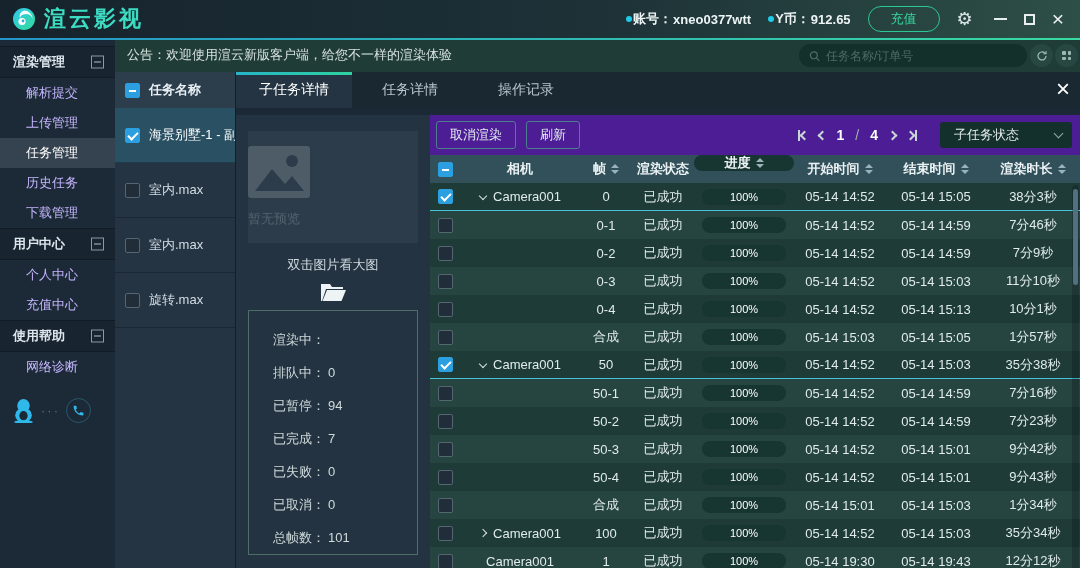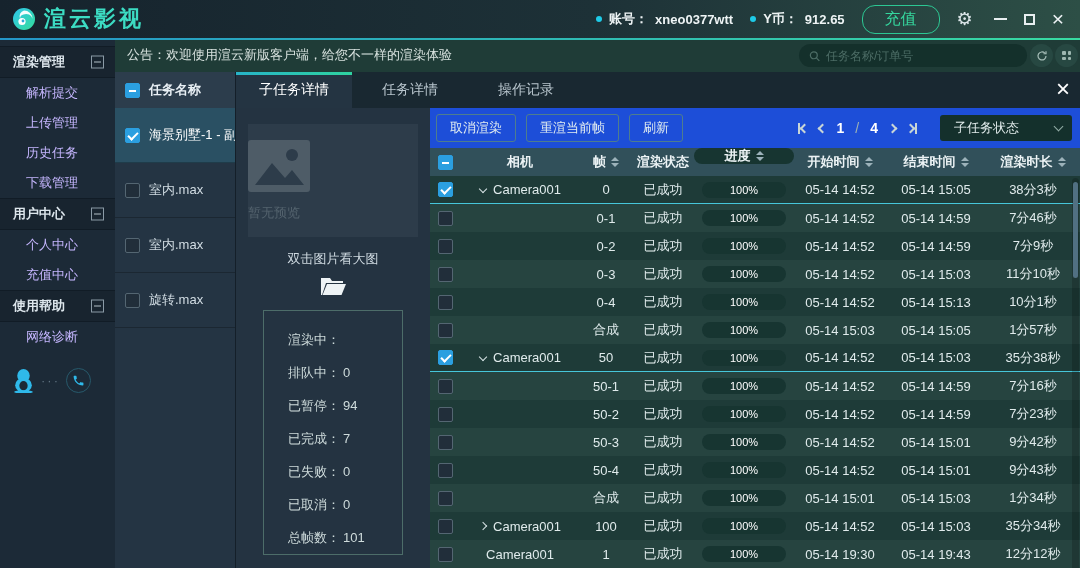--- a/index.html
+++ b/index.html
@@ -8,24 +8,24 @@
   .app { position:relative; width:1080px; height:568px; }
 
   
   .topbar { position:absolute; top:0; left:0; width:100%; height:38px; z-index:6;
     background:linear-gradient(90deg,#16232d 0%,#1d3137 55%,#2d4f46 100%); display:flex; align-items:center; }
   .topbar::after { content:""; position:absolute; left:0; bottom:-2px; width:100%; height:2px;
     background:linear-gradient(90deg,#2496c8,#38dba2); }
   .logo { display:flex; align-items:center; gap:8px; padding-left:12px; }
   .logo-title { font-size:22px; font-weight:bold; color:#3cdcc3; letter-spacing:3px; }
   .topbar-right { margin-left:auto; display:flex; align-items:center; gap:17px; padding-right:16px; }
-  .acct { display:flex; align-items:center; gap:7px; color:#eef4f5; font-weight:bold; }
+  .acct { display:flex; align-items:center; gap:1px; color:#eef4f5; font-weight:bold; }
   .cyan-dot { width:6px; height:6px; border-radius:50%; background:#1ecbe8; }
   .recharge-btn { border:1px solid #2cc793; color:#35d79e; border-radius:13px; padding:3px 22px;
-    background:transparent; cursor:pointer; font-size:16px; }
+    background:transparent; cursor:pointer; font-size:13px; }
   .gear { color:#dde7ea; font-size:18px; cursor:pointer; }
   .win-controls { display:flex; align-items:center; gap:17px; margin-left:4px; }
   .win-min { width:13px; height:2px; background:#e8eef0; cursor:pointer; }
   .win-max { width:11px; height:11px; border:2px solid #e8eef0; cursor:pointer; }
   .win-close { color:#eef3f5; font-size:21px; line-height:14px; cursor:pointer; }
 
   
   .sidebar { position:absolute; left:0; top:38px; width:115px; height:530px; background:#1c2a37; z-index:4; }
   .side-list { padding-top:8px; }
   .side-row { height:30px; display:flex; align-items:center; color:#c4b5fd; cursor:pointer; position:relative; }
@@ -72,45 +72,45 @@
     border-right:1px solid #141f29; z-index:2; }
   .tasklist-header { height:36px; background:#2c3d4c; display:flex; align-items:center; gap:9px;
     padding-left:10px; font-weight:bold; color:#e8eff4; }
   .task-row { height:55px; display:flex; align-items:center; gap:9px; padding-left:10px;
     border-bottom:1px solid rgba(0,0,0,0.25); color:#d2dde4; cursor:pointer; }
   .task-row.selected { background:#2a5063; color:#fff; }
   .task-name { white-space:nowrap; overflow:hidden; flex:1; }
 
   
   .detail { position:absolute; left:236px; top:72px; width:844px; height:496px; display:flex;
-    flex-direction:column; z-index:2; }
+    flex-direction:column; z-index:2;gap:7px; }
   .tabbar { height:36px; background:#192831; display:flex; position:relative; flex:0 0 auto; }
   .tab { width:116px; display:flex; align-items:center; justify-content:center; color:#b9c6ce;
     font-size:14px; cursor:pointer; position:relative; }
   .tab.active { background:#243442; color:#fff; }
   .tab.active::before { content:""; position:absolute; top:0; left:0; width:100%; height:3px;
     background:linear-gradient(90deg,#27b4c8,#2fd3a0); }
   .panel-close { position:absolute; right:10px; top:3px; color:#fff; font-size:24px; cursor:pointer; }
   .detail-body { flex:1; display:flex; min-height:0; }
 
   
   .preview-col { flex:0 0 194px; background:#243341; padding:16px 12px 0 12px; display:flex;
     flex-direction:column; align-items:center; }
   .preview-box { width:170px; height:146px; background:#2d3c4a; display:flex; flex-direction:column;
     align-items:flex-start; justify-content:center; gap:12px; }
   .no-preview { color:#54636e; }
   .preview-hint { margin-top:13px; color:#cfdae1; }
   .folder-row { margin-top:8px; cursor:pointer; display:flex; }
-  .stats-box { margin-top:13px; width:140px; flex:1; margin-bottom:13px; border:1px solid #4d6d69;
+  .stats-box { margin-top:7px; width:170px; flex:1; margin-bottom:13px; border:1px solid #4d6d69;
     padding:12px 0 0 24px; }
   .stat-row { height:33px; display:flex; align-items:center; color:#cfdcdc; }
   .stat-val { margin-left:3px; }
 
   
-  .table-col { flex:1; background:#1d4ed8; display:flex; flex-direction:column; position:relative; min-width:0; }
+  .table-col { flex:1; background:#4c1d95; display:flex; flex-direction:column; position:relative; min-width:0; }
   .toolbar { height:40px; display:flex; align-items:center; padding:0 8px 0 6px; gap:10px; flex:0 0 auto; }
   .tool-btn { border:1px solid #4e7d8e; background:transparent; color:#e4eef0; font-size:13px;
     padding:4px 13px; border-radius:3px; cursor:pointer; }
   .pager { margin-left:auto; display:flex; align-items:center; gap:11px; }
   .pg-num { color:#fff; font-size:14px; font-weight:bold; }
   .pg-sep { color:#9fb3b4; font-size:14px; }
   .pg-btn { display:flex; align-items:center; gap:1px; cursor:pointer; }
   .chev { width:7px; height:7px; border-left:2px solid #c8d5d6; border-bottom:2px solid #c8d5d6; }
   .chev.left { transform:rotate(45deg); }
   .chev.right { transform:rotate(-135deg); }
@@ -210,20 +210,24 @@
         <div class="side-row item">
           <span>解析提交</span>
 
         </div>
 
         <div class="side-row item">
           <span>上传管理</span>
 
         </div>
 
+        <div class="side-row active item">
+          <span>任务管理</span>
+
+        </div>
 
         <div class="side-row item">
           <span>历史任务</span>
 
         </div>
 
         <div class="side-row item">
           <span>下载管理</span>
 
         </div>
@@ -402,21 +406,20 @@
             </div>
         </div>
       </div>
 
       <div class="table-col">
         <div class="toolbar">
           <span style="display:flex;gap:10px">
 
               <button class="tool-btn">取消渲染</button>
 
-              <button class="tool-btn">重渲当前帧</button>
 
               <button class="tool-btn">刷新</button>
             </span>
           <span class="pager">
             <span class="pg-btn">
                 <i class="pg-bar"></i>
                 <i class="chev left"></i>
               </span>
             <span class="pg-btn">
                 <i class="chev left"></i>

